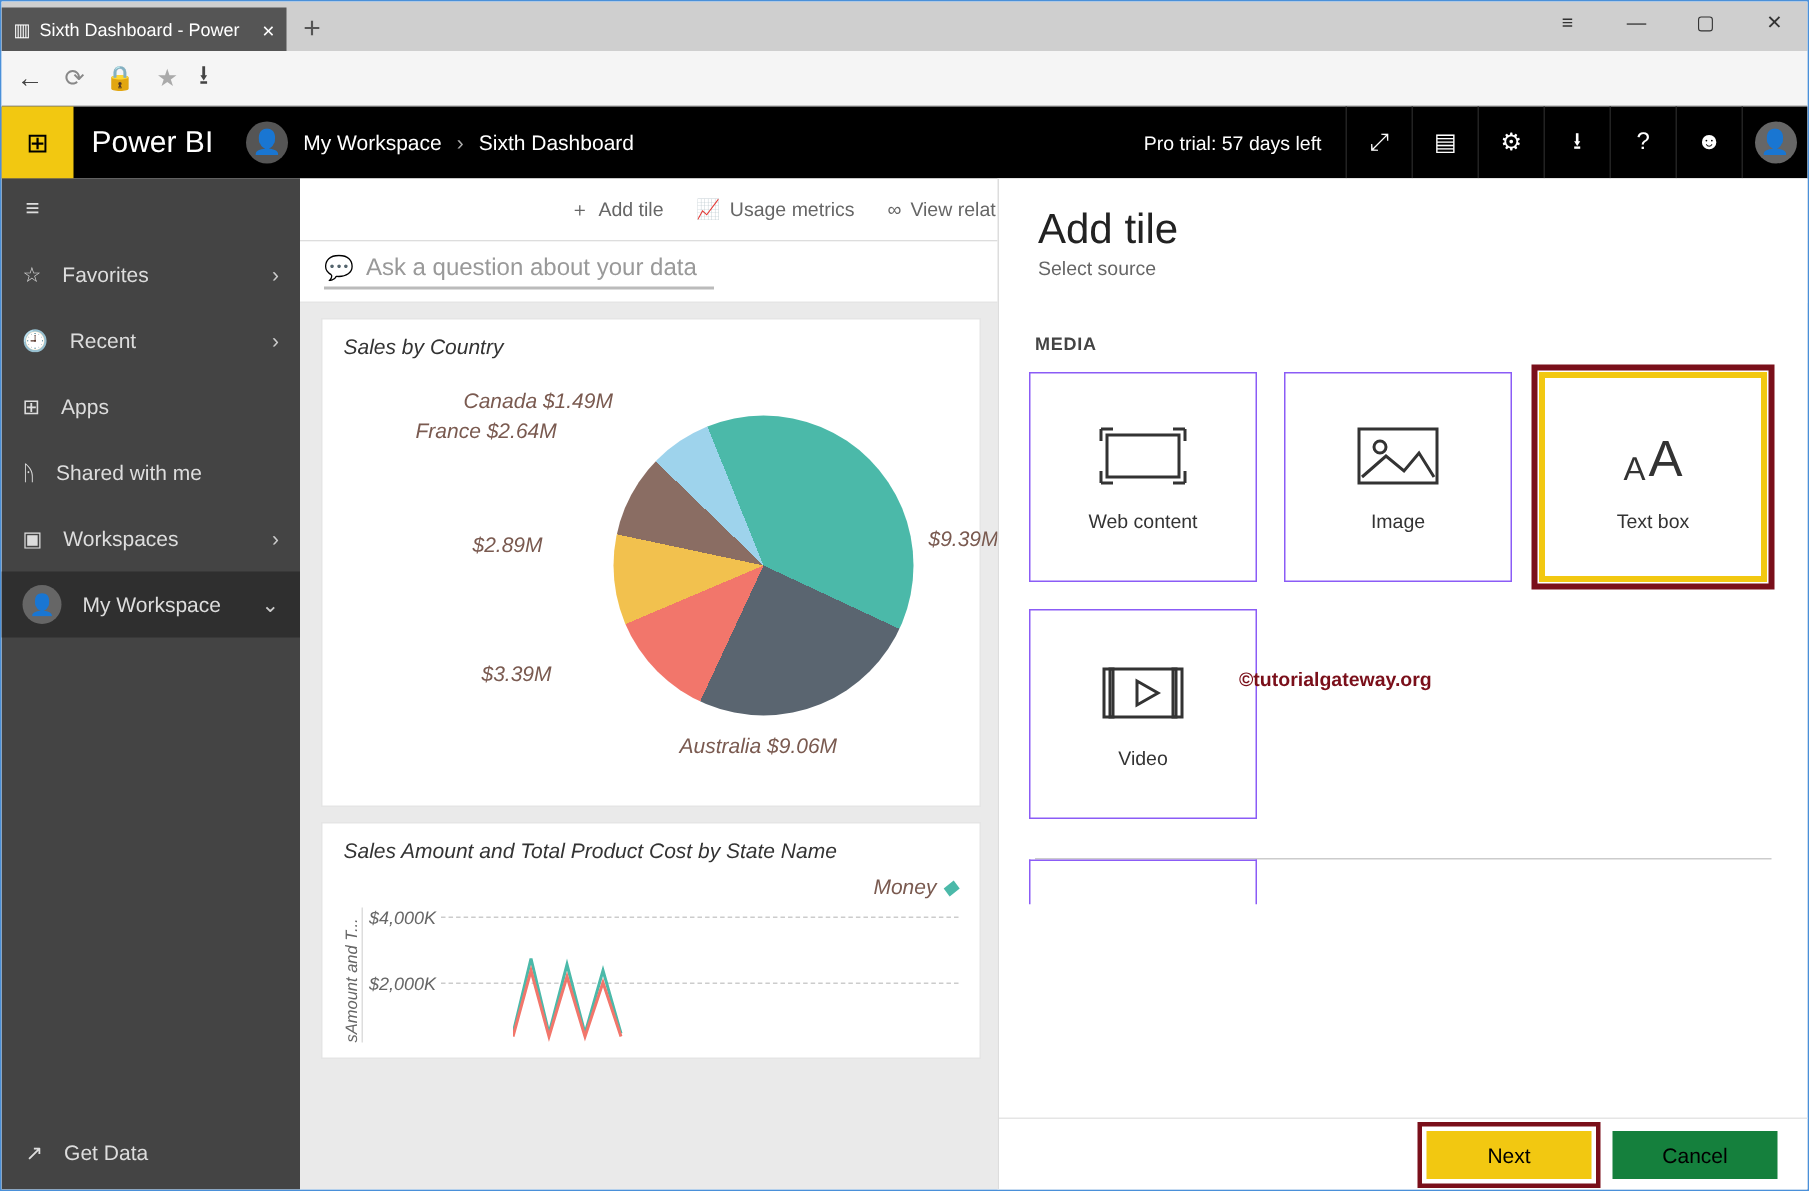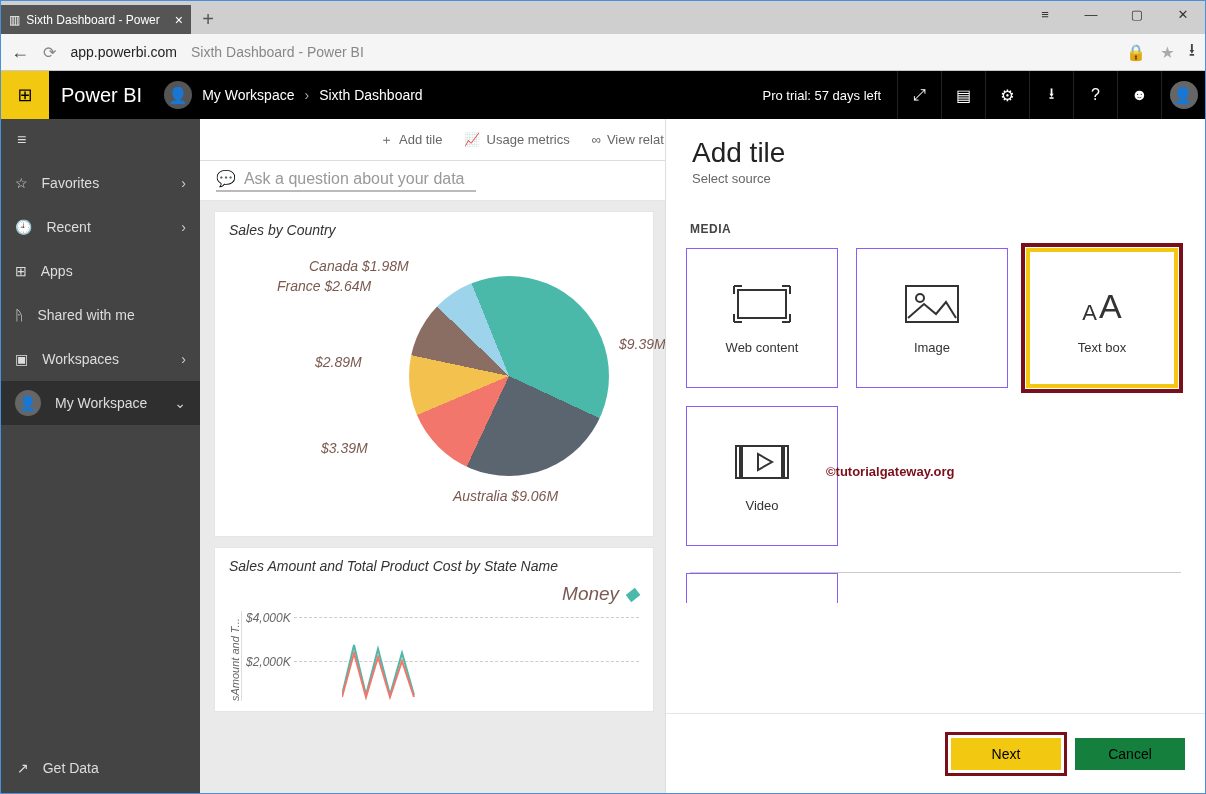--- a/index.html
+++ b/index.html
@@ -50,38 +50,38 @@
 .legend-row b { font-weight: 600; margin-right: 6px; }
 .dot { display:inline-block; width:8px; height:8px; border-radius:50%; margin: 0 4px 0 10px; vertical-align: middle; }
 .legend-row .dot:first-of-type { margin-left: 4px; }
 
 .pie-wrap { position: relative; height: 280px; }
 .pie { width: 200px; height: 200px; border-radius: 50%; position: absolute; left: 180px; top: 30px;
   background: conic-gradient(#4bb9a9 0deg 115deg, #5a6570 115deg 205deg, #f2766b 205deg 247deg, #f2c14e 247deg 282deg, #8a6d63 282deg 314deg, #9ed3ec 314deg 338deg, #4bb9a9 338deg 360deg); }
 .plabel { position: absolute; font-size: 14px; color: #7a5a50; white-space: nowrap; }
 
 .tile2 .axis { font-size: 12px; color: #666; }
-.tile2 .legend2 { text-align: right; color: #7a5a50; font-size: 19px; margin-bottom: 6px; }
+.tile2 .legend2 { text-align: right; color: #7a5a50; font-size: 14px; margin-bottom: 6px; }
 .tile2 .legend2 .diamond { color: #4bb9a9; }
 
 
 .panel { position: absolute; top: 0; right: 0; width: 540px; height: 100%; background: #fff; border-left: 1px solid #ddd; display:flex; flex-direction:column; }
 .panel-head { padding: 18px 26px 14px 26px; }
 .panel-title { font-size: 28px; font-weight: 300; color: #222; }
 .panel-sub { font-size: 13px; color: #666; margin-top: 2px; }
 .panel-body { padding: 0 20px; overflow: auto; }
 .section-label { font-size: 12px; letter-spacing: .5px; color: #444; font-weight: 600; margin: 22px 0 12px 4px; }
 .tiles-grid { display: flex; flex-wrap: wrap; gap: 18px; }
 .tile-opt { width: 152px; height: 140px; border: 1px solid #8b5cf6; display: flex; flex-direction: column; align-items: center; justify-content: center; gap: 14px; font-size: 13px; color: #333; }
 .tile-opt.selected { outline: 4px solid #7a0f1a; outline-offset: 1px; border: 4px solid #f2c811; }
 .tile-opt svg, .tile-opt .big-icon { width: 60px; height: 44px; color: #333; }
 .section-hr { border: none; border-top: 1px solid #ccc; margin: 26px 4px 0 4px; }
 .watermark { color: #7a0f1a; font-size: 13px; font-weight: 600; position: absolute; }
 
-.panel-foot { margin-top: auto; border-top: 1px solid #e5e5e5; height: 80px; display:flex; align-items:center; justify-content:flex-end; gap: 14px; padding-right: 20px; padding-left: 16px; }
+.panel-foot { margin-top: auto; border-top: 1px solid #e5e5e5; height: 48px; display:flex; align-items:center; justify-content:flex-end; gap: 14px; padding-right: 20px; padding-left: 16px; }
 .btn { width: 110px; height: 32px; display:flex; align-items:center; justify-content:center; font-size: 14px; }
 .btn-next { background: #f2c811; outline: 3px solid #7a0f1a; outline-offset: 3px; }
 .btn-cancel { background: #15803d; }
 </style>
 </head>
 <body>
 
 <div class="win-controls">
   <div class="win-btn">≡</div>
   <div class="win-btn">—</div>
@@ -94,24 +94,20 @@
     <span>▥</span>
     <span>Sixth Dashboard - Power</span>
     <span class="tab-close">×</span>
   </div>
   <div class="new-tab">+</div>
 </div>
 
 <div class="addr-bar">
   <span style="font-size:18px;color:#444">←</span>
   <span style="color:#888">⟳</span>
-  <div class="addr-input">
-    <span class="host">app.powerbi.com</span>
-    <span class="title">Sixth Dashboard - Power BI</span>
-  </div>
   <span style="color:#aaa">🔒</span>
   <span style="color:#aaa">★</span>
   <span style="color:#444;font-size:18px">⭳</span>
 </div>
 
 <div class="pbi-top">
   <div class="waffle">⊞</div>
   <div class="brand">Power BI</div>
   <div class="avatar-sm">
       <span style="color:#ccc">👤</span>
@@ -194,23 +190,23 @@
       <div class="ask">
         <span>💬</span>
         <span>Ask a question about your data</span>
       </div>
     </div>
 
     <div class="tile" style="width:440px">
       <div class="tile-title">Sales by Country</div>
       <div class="pie-wrap">
         <div class="pie"></div>
-        <div class="plabel" style="left:80px; top:12px">Canada $1.98M</div>
+        <div class="plabel" style="left:80px; top:12px">Canada $1.49M</div>
         <div class="plabel" style="left:48px; top:32px">France $2.64M</div>
-        <div class="plabel" style="left:390px; top:90px">$9.39M</div>
+        <div class="plabel" style="left:390px; top:104px">$9.39M</div>
         <div class="plabel" style="left:86px; top:108px">$2.89M</div>
         <div class="plabel" style="left:92px; top:194px">$3.39M</div>
         <div class="plabel" style="left:224px; top:242px">Australia $9.06M</div>
       </div>
     </div>
 
     <div class="tile tile2" style="width:440px">
       <div class="tile-title">Sales Amount and Total Product Cost by State Name</div>
       <div class="legend2"><span>Money</span> <span class="diamond">◆</span></div>
       <div style="display:flex">
@@ -262,21 +258,21 @@
         <div class="tile-opt">
           <svg viewBox="0 0 60 44">
               <rect x="8" y="6" width="44" height="32" fill="none" stroke="#333" stroke-width="2"></rect>
               <rect x="4" y="6" width="6" height="32" fill="none" stroke="#333" stroke-width="2"></rect>
               <rect x="50" y="6" width="6" height="32" fill="none" stroke="#333" stroke-width="2"></rect>
               <polygon points="26,14 26,30 40,22" fill="none" stroke="#333" stroke-width="2"></polygon>
             </svg>
           <span>Video</span>
         </div>
       </div>
-      <div class="watermark" style="left:160px; top:345px">©tutorialgateway.org</div>
+      <div class="watermark" style="left:160px; top:326px">©tutorialgateway.org</div>
       <hr class="section-hr">
       <div class="tiles-grid">
         <div class="tile-opt" style="height:30px; border-bottom:none"></div>
       </div>
     </div>
     <div class="panel-foot">
       <div class="btn btn-next">
           <span>Next</span>
         </div>
       <div class="btn btn-cancel">

